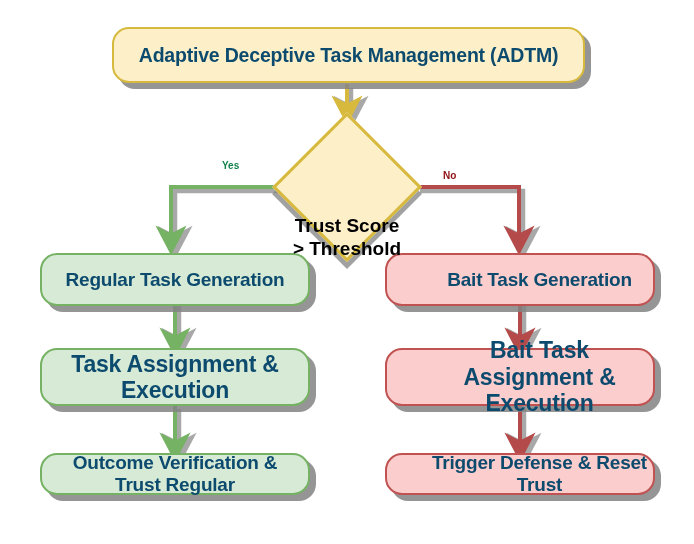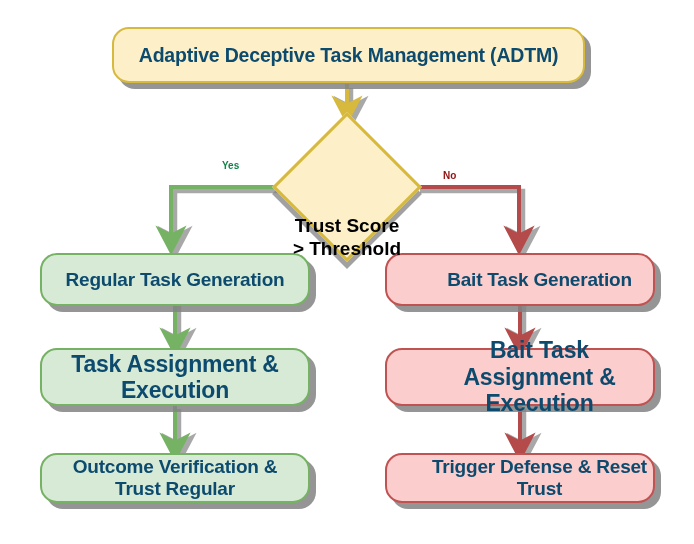--- a/index.html
+++ b/index.html
@@ -66,21 +66,21 @@
   .node-red {
     background: #fbcdcd;
     border-color: #c15252;
     left: 385px;
     width: 270px;
     padding-left: 39px;
   }
 
   .row1 { top: 253px; height: 53px; font-size: 19px; }
   .row2 { top: 348px; height: 58px; font-size: 23px; }
-  .row3 { top: 453px; height: 50px; font-size: 19px; }
+  .row3 { top: 453px; height: 42px; font-size: 19px; }
 
   
   .decision {
     position: absolute;
     left: 274px;
     top: 114px;
     width: 146px;
     height: 146px;
     z-index: 4;
   }

